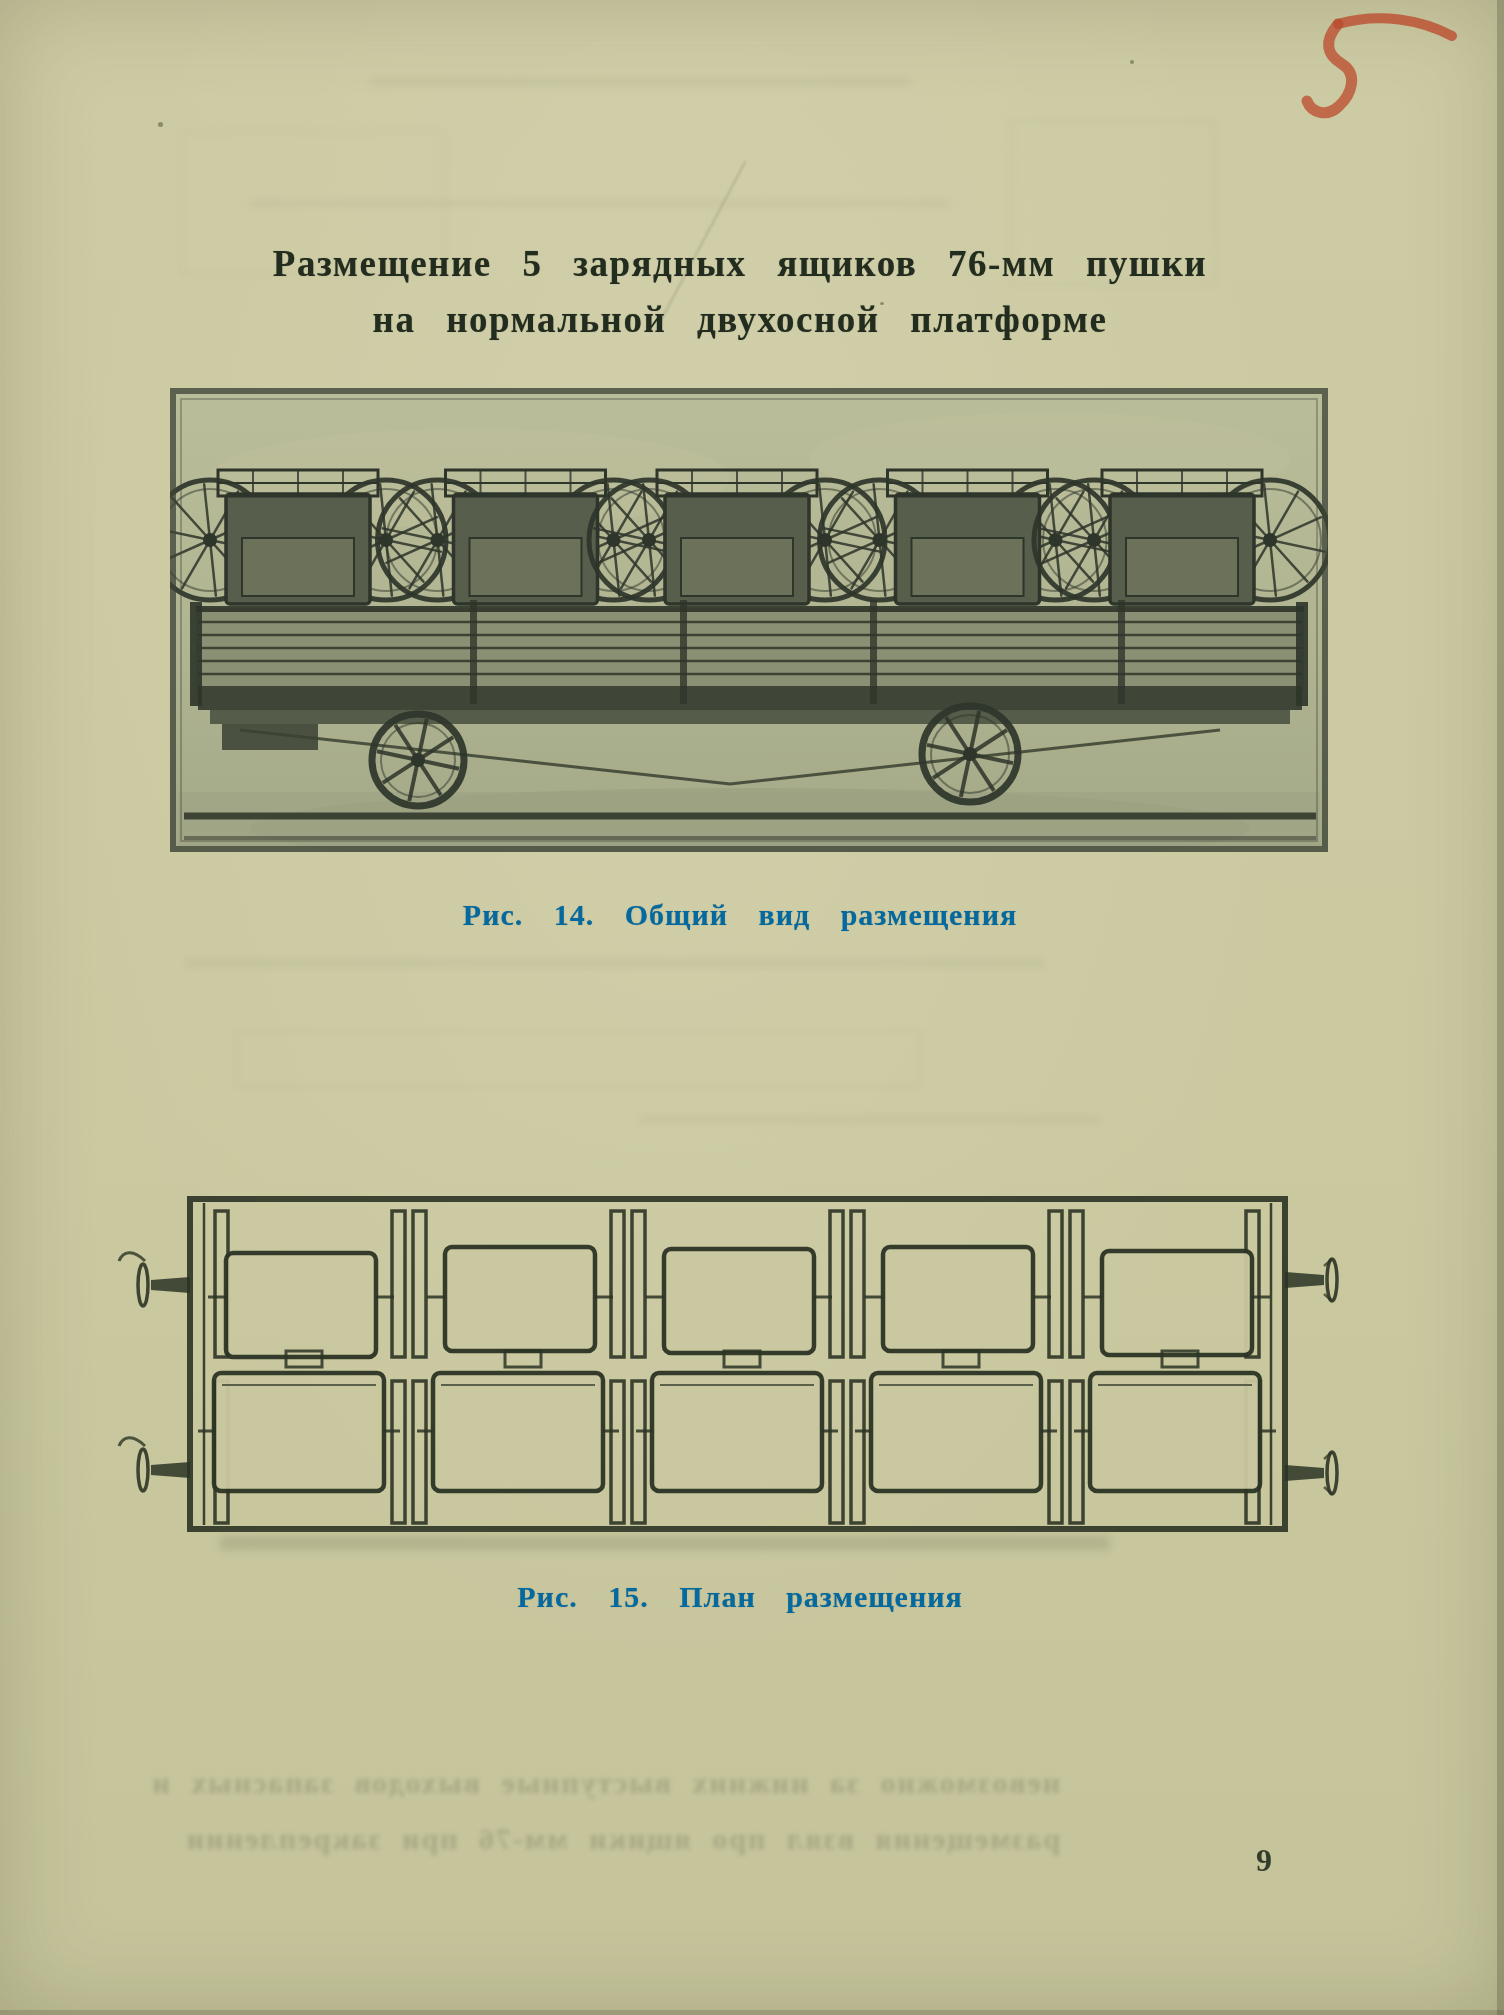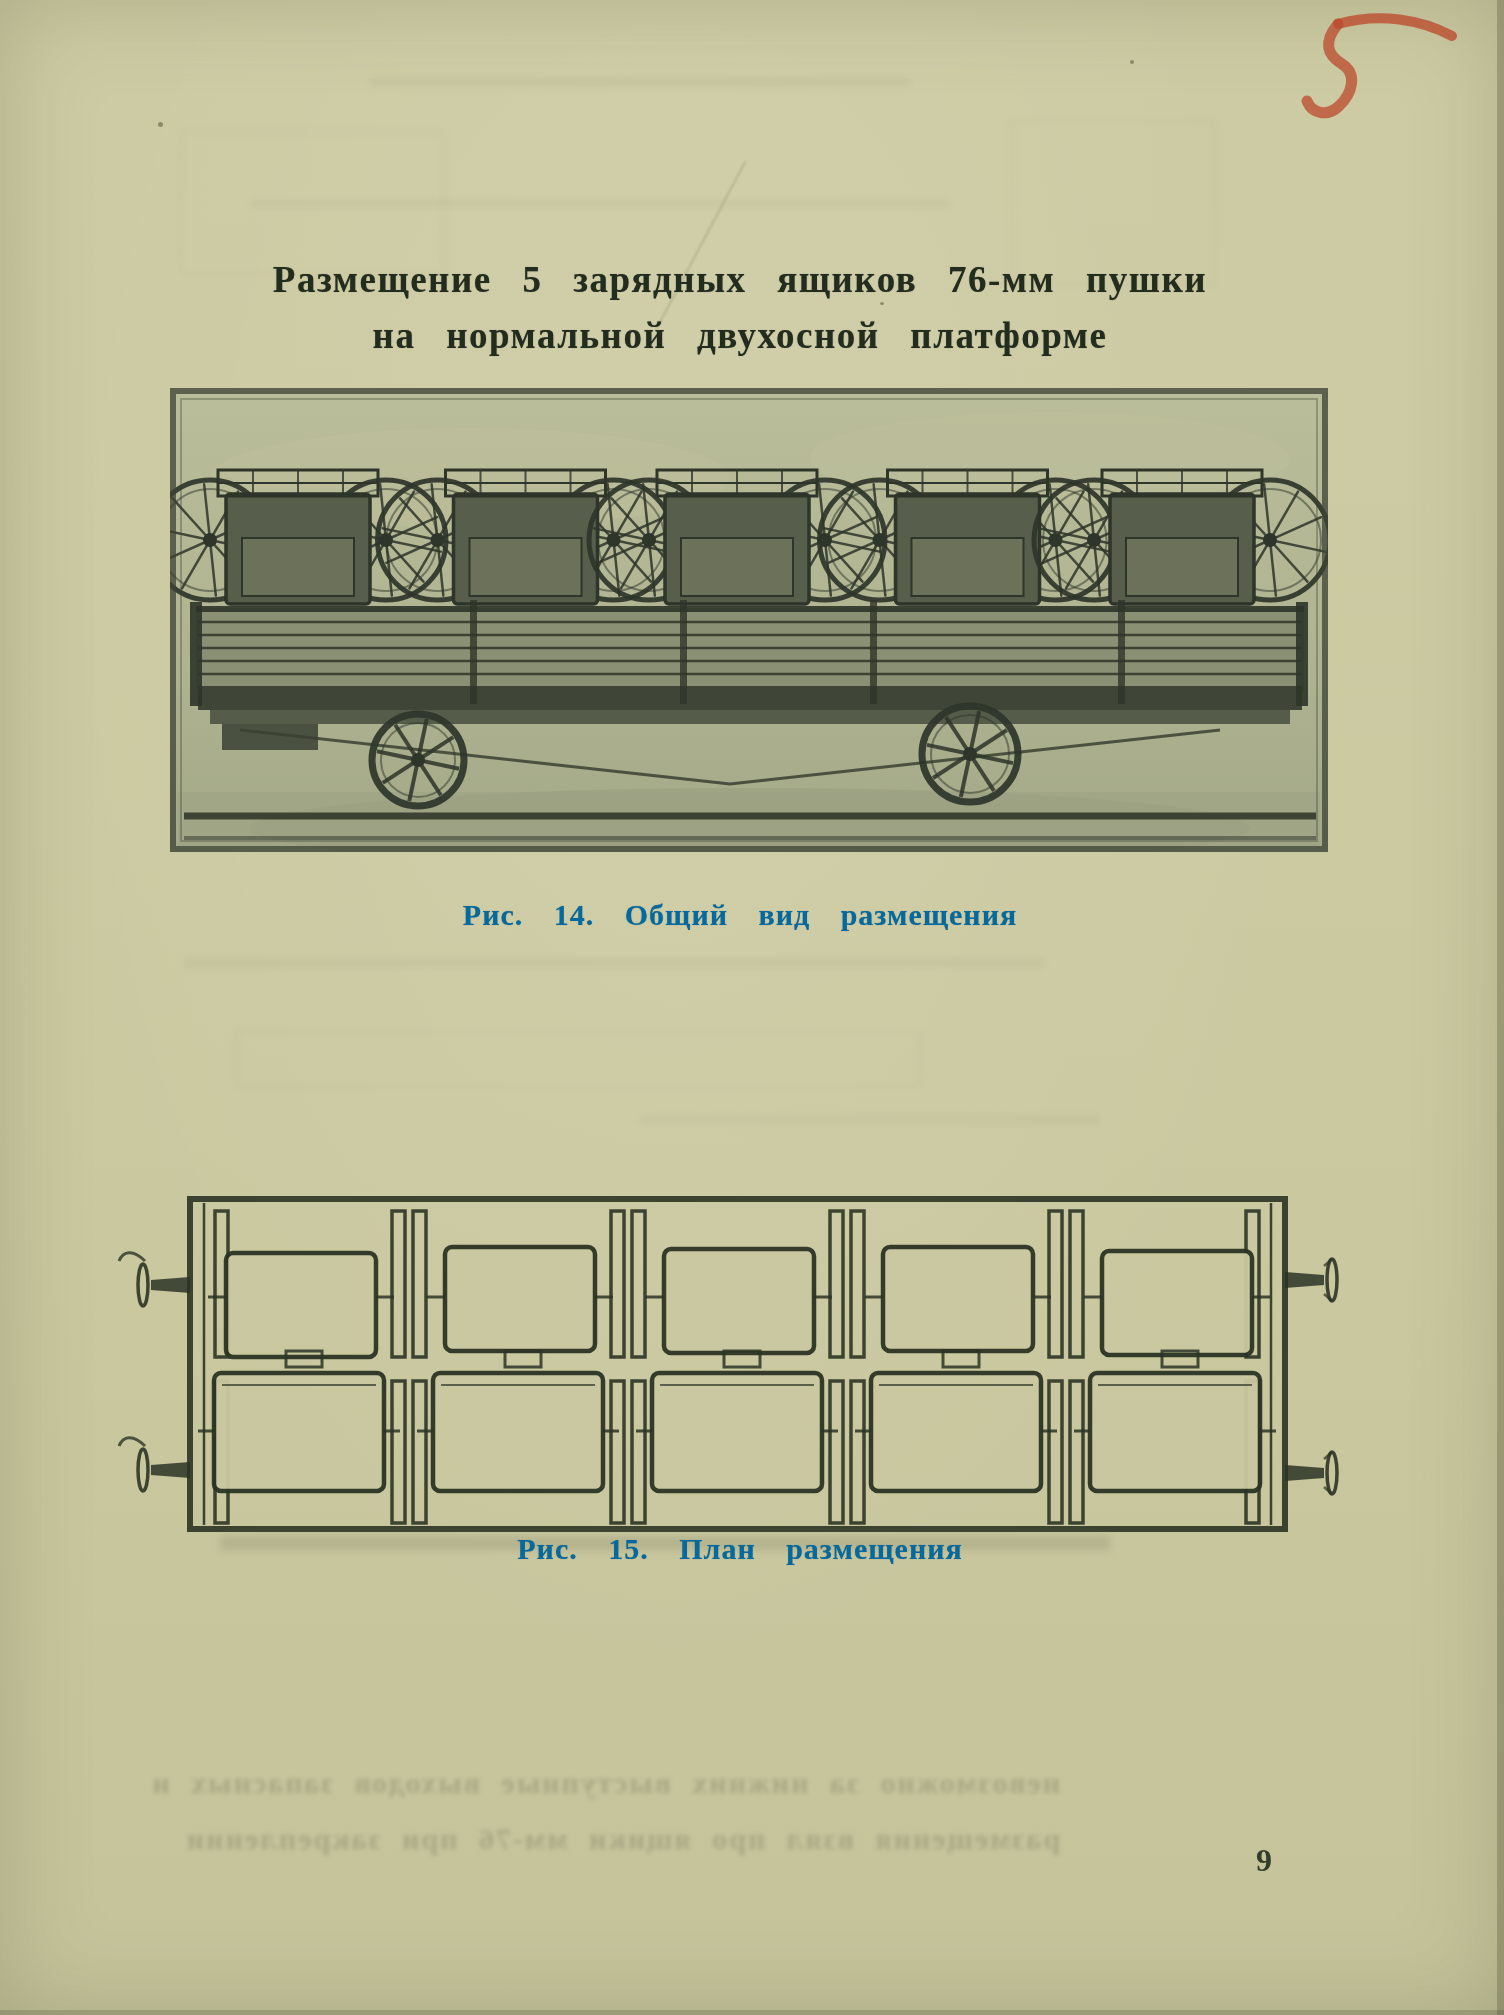--- a/index.html
+++ b/index.html
@@ -14,32 +14,32 @@
       radial-gradient(ellipse at 45% 30%, rgba(255,255,245,.10), rgba(0,0,0,0) 55%),
       linear-gradient(180deg,#cdcba3 0%,#cbc9a0 55%,#c4c39a 100%);
     box-shadow:inset 0 0 90px rgba(95,95,62,.28);
   }
   .edge-r{position:absolute;right:0;top:0;width:7px;height:100%;background:rgba(70,70,48,.28);}
   .edge-b{position:absolute;left:0;bottom:0;width:100%;height:5px;background:rgba(70,70,48,.22);}
   .speck{position:absolute;background:#55563e;border-radius:50%;opacity:.55;}
   .scratch{position:absolute;width:2px;height:190px;background:#9a9b7c;opacity:.5;
     transform:rotate(28deg);filter:blur(1px);}
   .title{
-    position:absolute;left:140px;top:252px;width:1200px;text-align:center;
+    position:absolute;left:140px;top:236px;width:1200px;text-align:center;
     color:#232d1f;font-weight:bold;font-size:37px;line-height:56px;
     letter-spacing:1.5px;word-spacing:20px;
     text-shadow:0 0 1px rgba(35,45,31,.4);
   }
   .caption{
     position:absolute;left:140px;width:1200px;text-align:center;
     color:#0369a1;font-weight:bold;font-size:30px;letter-spacing:1px;word-spacing:22px;
     text-shadow:0 0 1px rgba(35,45,31,.35);
   }
   #cap14{top:898px;}
-  #cap15{top:1532px;}
+  #cap15{top:1580px;}
   .figure{position:absolute;}
   #fig14{left:170px;top:388px;width:1158px;height:464px;}
   #fig15{left:105px;top:1185px;width:1250px;height:365px;}
   .ghost{position:absolute;pointer-events:none;}
   .ghost-bar{background:#5a5e48;filter:blur(3px);}
   .ghost-box{border:3px solid #5a5e48;filter:blur(3px);}
   .ghost-text{
     position:absolute;left:160px;width:900px;color:#6f7156;font-weight:bold;
     font-size:30px;letter-spacing:2px;word-spacing:10px;opacity:.34;
     transform:scaleX(-1);filter:blur(2.1px);white-space:nowrap;

